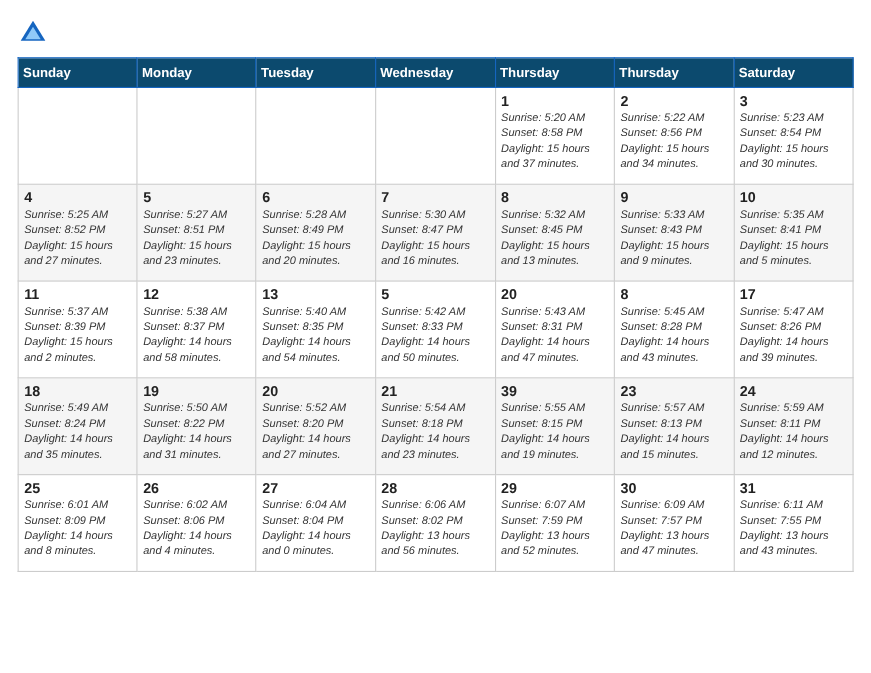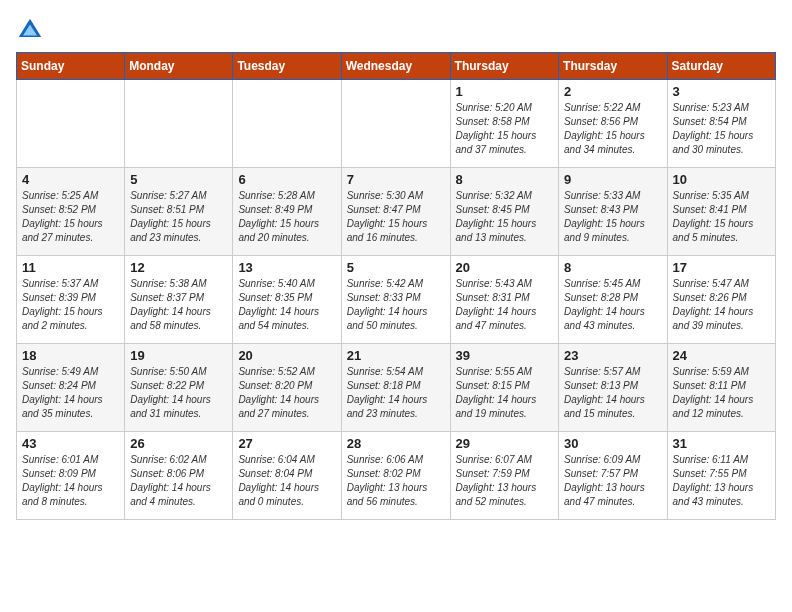--- a/index.html
+++ b/index.html
@@ -44,21 +44,21 @@
       font-size: 15px;
       color: #333;
       margin-top: 2px;
     }
     .calendar-table {
       width: 100%;
       border-collapse: collapse;
       font-size: 11px;
     }
     .calendar-table th {
-      background-color: #c2410c;
+      background-color: #0c4a6e;
       color: #fff;
       padding: 6px 4px;
       text-align: left;
       font-size: 12px;
       font-weight: bold;
       border: 1px solid #1565c0;
     }
     .calendar-table td {
       border: 1px solid #ccc;
       vertical-align: top;
@@ -222,21 +222,21 @@
           <div class="day-num">23</div>
           <div class="day-info">Sunrise: 5:57 AM<br>Sunset: 8:13 PM<br>Daylight: 14 hours and 15 minutes.</div>
         </td>
         <td>
           <div class="day-num">24</div>
           <div class="day-info">Sunrise: 5:59 AM<br>Sunset: 8:11 PM<br>Daylight: 14 hours and 12 minutes.</div>
         </td>
       </tr>
       <tr>
         <td>
-          <div class="day-num">43</div>
+          <div class="day-num">25</div>
           <div class="day-info">Sunrise: 6:01 AM<br>Sunset: 8:09 PM<br>Daylight: 14 hours and 8 minutes.</div>
         </td>
         <td>
           <div class="day-num">26</div>
           <div class="day-info">Sunrise: 6:02 AM<br>Sunset: 8:06 PM<br>Daylight: 14 hours and 4 minutes.</div>
         </td>
         <td>
           <div class="day-num">27</div>
           <div class="day-info">Sunrise: 6:04 AM<br>Sunset: 8:04 PM<br>Daylight: 14 hours and 0 minutes.</div>
         </td>

